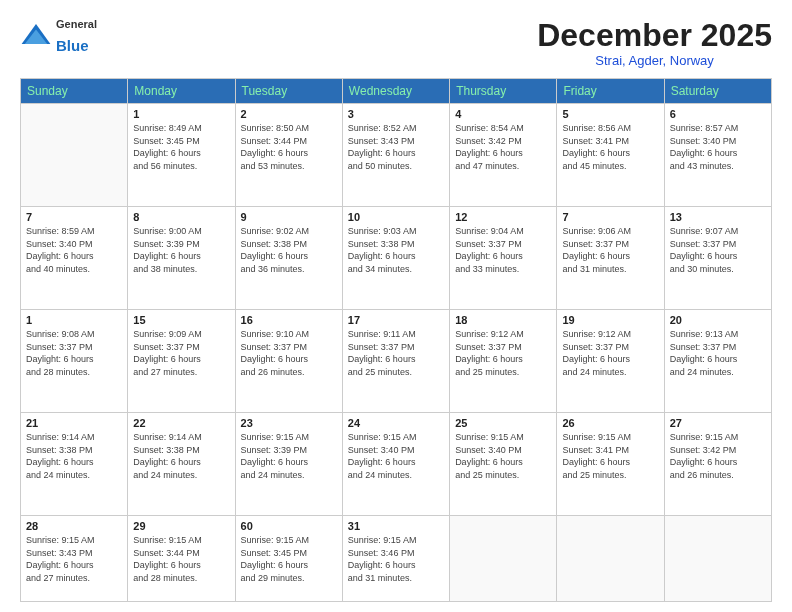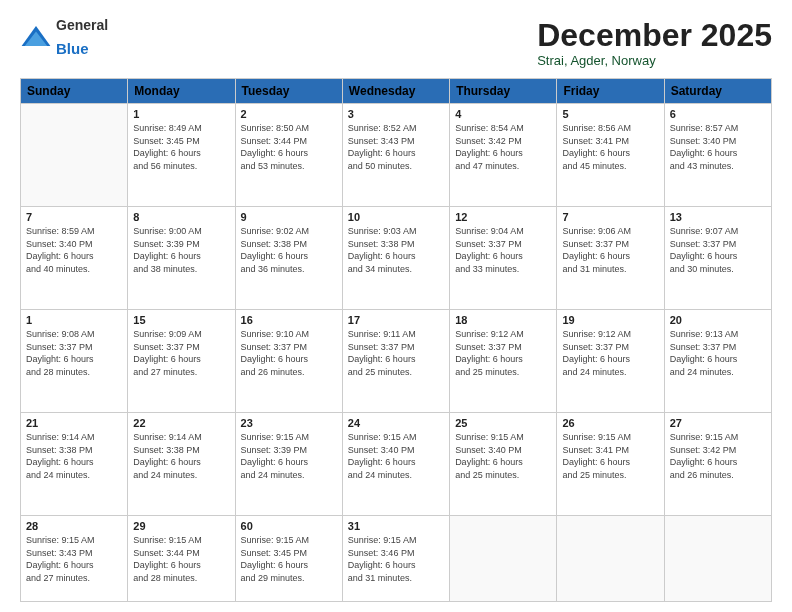--- a/index.html
+++ b/index.html
@@ -27,57 +27,57 @@
       display: flex;
       align-items: center;
       gap: 4px;
     }
     .logo-text {
       display: flex;
       flex-direction: column;
       line-height: 1.1;
     }
     .logo-general {
-      font-size: 14px;
+      font-size: 11px;
       font-weight: bold;
       color: #333;
     }
     .logo-blue {
       font-size: 15px;
       font-weight: bold;
       color: #1a6fc4;
       margin-top: 8px;
     }
     .logo-icon {
       width: 32px;
       height: 32px;
     }
     .title-section {
-      text-align: left;
+      text-align: center;
     }
     .month-title {
       font-size: 32px;
       font-weight: bold;
       color: #222;
       line-height: 1.1;
     }
     .location {
       font-size: 13px;
-      color: #14532d;
+      color: #1d4ed8;
     }
     .calendar {
       width: 100%;
       border-collapse: collapse;
       flex: 1;
     }
     .calendar th {
       background-color: #2a6db5;
-      color: #000000;
+      color: #86efac;
       font-size: 12px;
-      font-weight: bold;
+      font-weight: normal;
       padding: 5px 6px;
       text-align: left;
       border: 1px solid #ccc;
     }
     .calendar td {
       border: 1px solid #ccc;
       vertical-align: top;
       padding: 4px 5px;
       font-size: 9.5px;
       color: #333;

